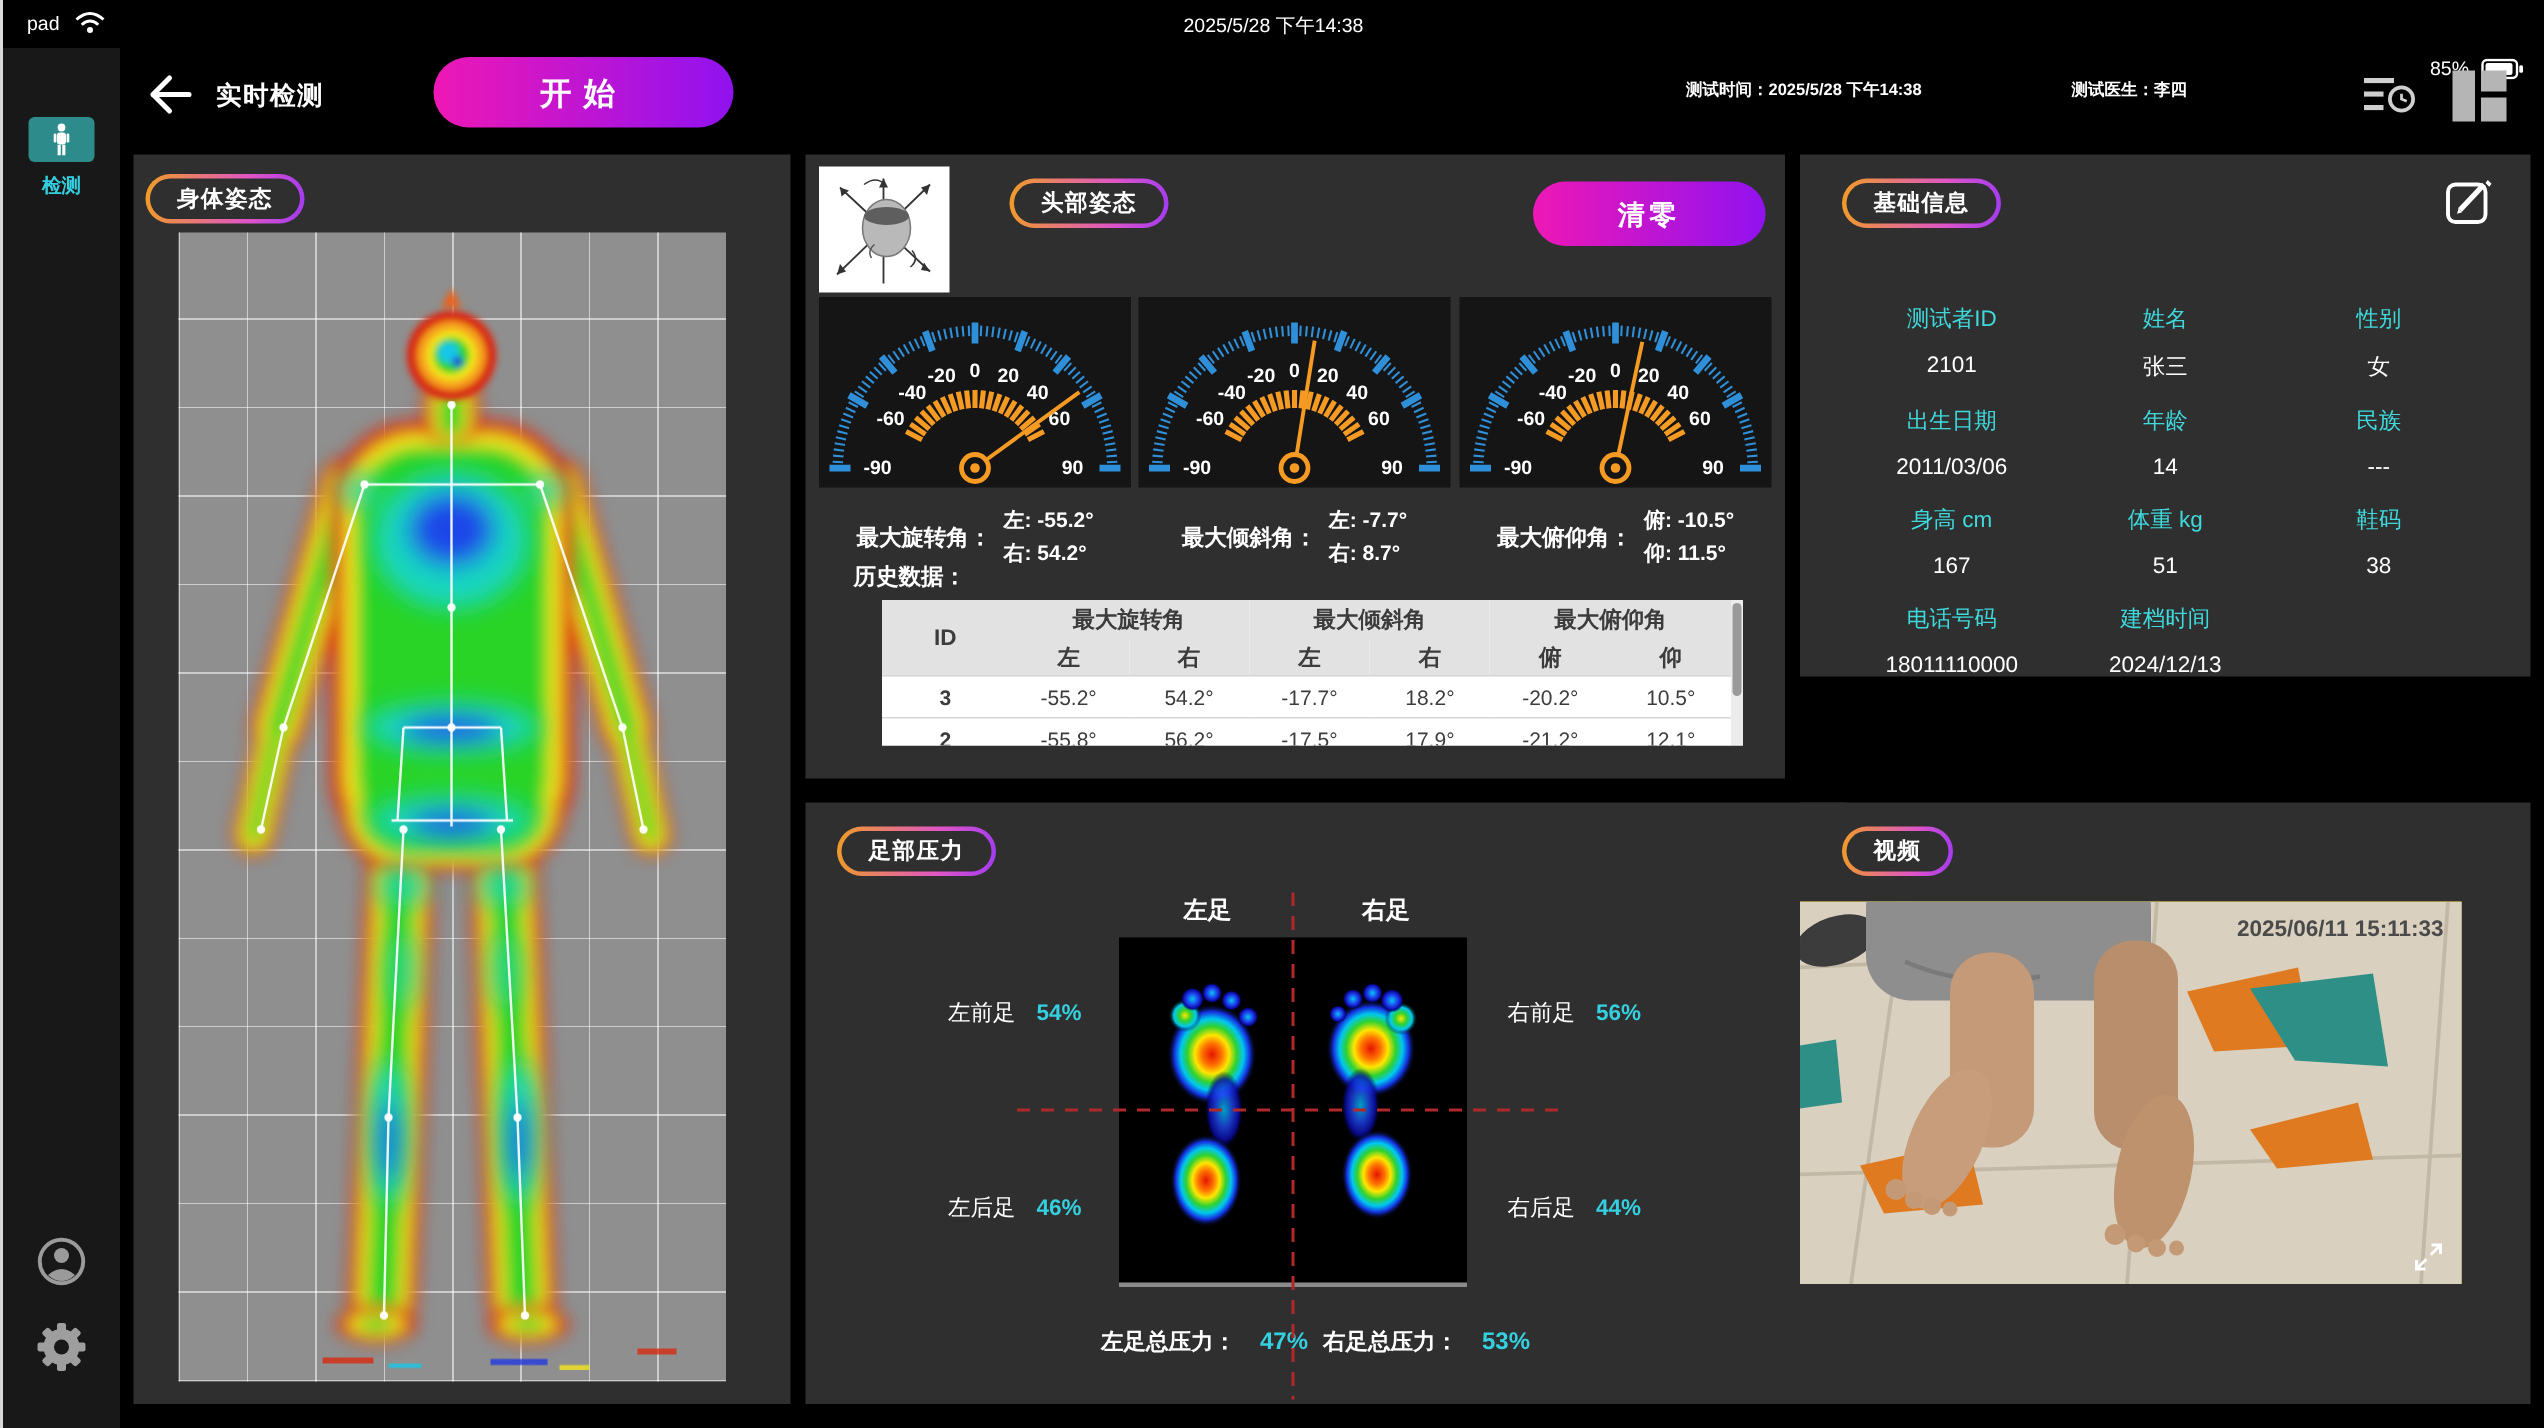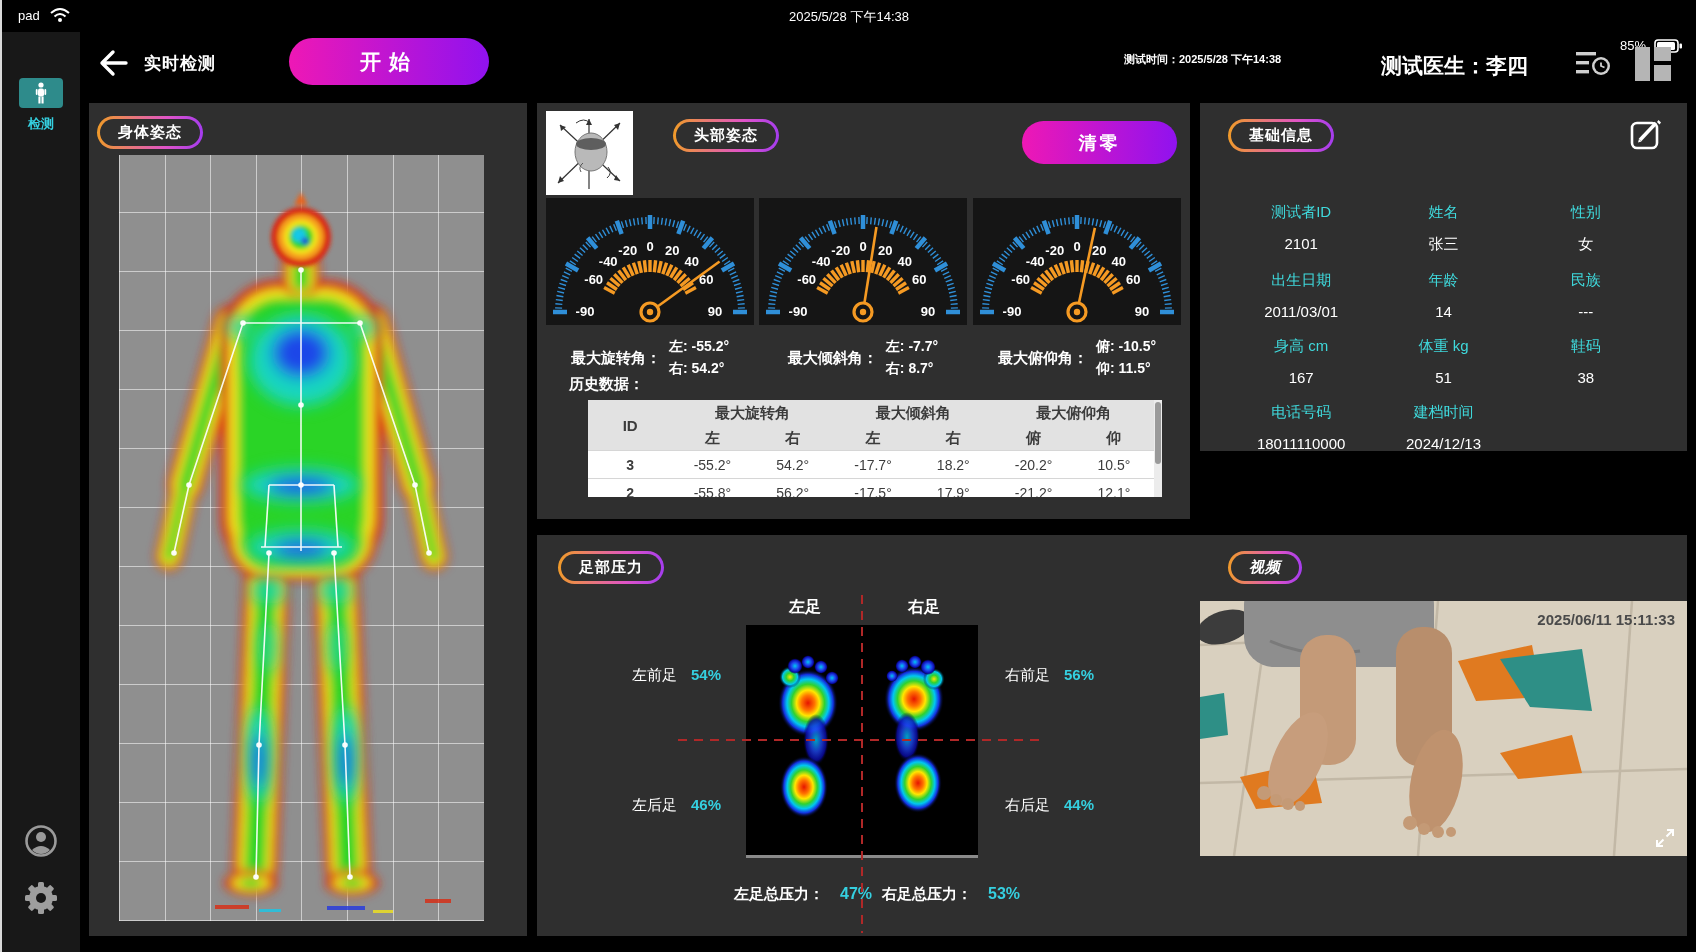--- a/index.html
+++ b/index.html
@@ -10,21 +10,21 @@
   .sb-left{position:absolute;left:16px;top:7px;display:flex;align-items:center;gap:10px;font-size:13px;}
   .sb-center{position:absolute;left:0;right:0;top:8px;text-align:center;font-size:13px;}
   .sb-right{position:absolute;right:14px;top:7px;display:flex;align-items:center;gap:8px;font-size:13px;margin-top:31px;}
   
   .back-btn{position:absolute;left:95px;top:48px;width:32px;height:30px;cursor:pointer;}
   .hdr-title{position:absolute;left:142px;top:52px;font-size:17px;font-weight:bold;letter-spacing:1px;}
   .grad-btn{border:none;color:#fff;background:linear-gradient(90deg,#ee18b5,#9012ef);cursor:pointer;
             font-family:"Liberation Sans",sans-serif;font-weight:bold;}
   .start-btn{position:absolute;left:287px;top:38px;width:200px;height:47px;border-radius:24px;font-size:21px;letter-spacing:8px;}
   .hdr-time{position:absolute;left:1122px;top:52px;font-size:11px;font-weight:bold;}
-  .hdr-doctor{position:absolute;left:1379px;top:52px;font-size:21px;font-weight:bold;}
+  .hdr-doctor{position:absolute;left:1379px;top:52px;font-size:11px;font-weight:bold;}
   .hdr-icon1{position:absolute;left:1572px;top:46px;}
   .hdr-icon2{position:absolute;left:1631px;top:45px;}
   
   .sidebar{position:absolute;left:0;top:32px;width:78px;height:920px;background:#181818;}
   .side-detect{position:absolute;left:0;top:46px;width:78px;text-align:center;cursor:pointer;}
   .side-tile{width:44px;height:30px;margin:0 auto;background:#2e8b8b;border-radius:4px;
              display:flex;align-items:center;justify-content:center;}
   .side-label{margin-top:7px;color:#35d0e0;font-size:13px;font-weight:bold;}
   .side-user{position:absolute;left:22px;top:792px;cursor:pointer;}
   .side-gear{position:absolute;left:21px;top:848px;cursor:pointer;}
@@ -82,22 +82,22 @@
           background:repeating-linear-gradient(90deg,#b02828 0 9px,transparent 9px 16px);}
   .fmetric{position:absolute;display:flex;gap:14px;align-items:baseline;font-size:15px;}
   .fmetric .fm-val{color:#35d0e0;font-weight:bold;}
   .fm-lf{left:95px;top:131px}.fm-rf{left:468px;top:131px}
   .fm-lr{left:95px;top:261px}.fm-rr{left:468px;top:261px}
   .ftotal{position:absolute;top:350px;display:flex;gap:16px;align-items:baseline;}
   .ftotal .ft-label{font-size:15px;font-weight:bold;}
   .ftotal .ft-val{color:#35d0e0;font-size:16px;font-weight:bold;}
   .ft-left{left:197px}.ft-right{left:345px}
   
-  .pill-video{position:absolute;left:28px;top:16px;font-style:italic;}
-  .video-area{position:absolute;left:0;top:66px;width:487px;height:255px;overflow:hidden;background:#fde047;}
+  .pill-video{position:absolute;left:28px;top:16px;}
+  .video-area{position:absolute;left:0;top:66px;width:441px;height:255px;overflow:hidden;background:#fde047;}
   .video-ts{position:absolute;right:12px;top:10px;color:#4a4a4a;font-weight:bold;font-size:15px;z-index:3;}
   .expand-icon{position:absolute;right:12px;bottom:8px;z-index:3;cursor:pointer;}
 </style>
 </head>
 <body>
 
 <div id="app">
 
   <div class="statusbar">
     <div class="sb-left">
@@ -792,21 +792,21 @@
         <div class="field">
           <div class="f-label">姓名</div>
           <div class="f-value">张三</div>
         </div>
         <div class="field">
           <div class="f-label">性别</div>
           <div class="f-value">女</div>
         </div>
         <div class="field">
           <div class="f-label">出生日期</div>
-          <div class="f-value">2011/03/01</div>
+          <div class="f-value">2011/03/06</div>
         </div>
         <div class="field">
           <div class="f-label">年龄</div>
           <div class="f-value">14</div>
         </div>
         <div class="field">
           <div class="f-label">民族</div>
           <div class="f-value">---</div>
         </div>
         <div class="field">

